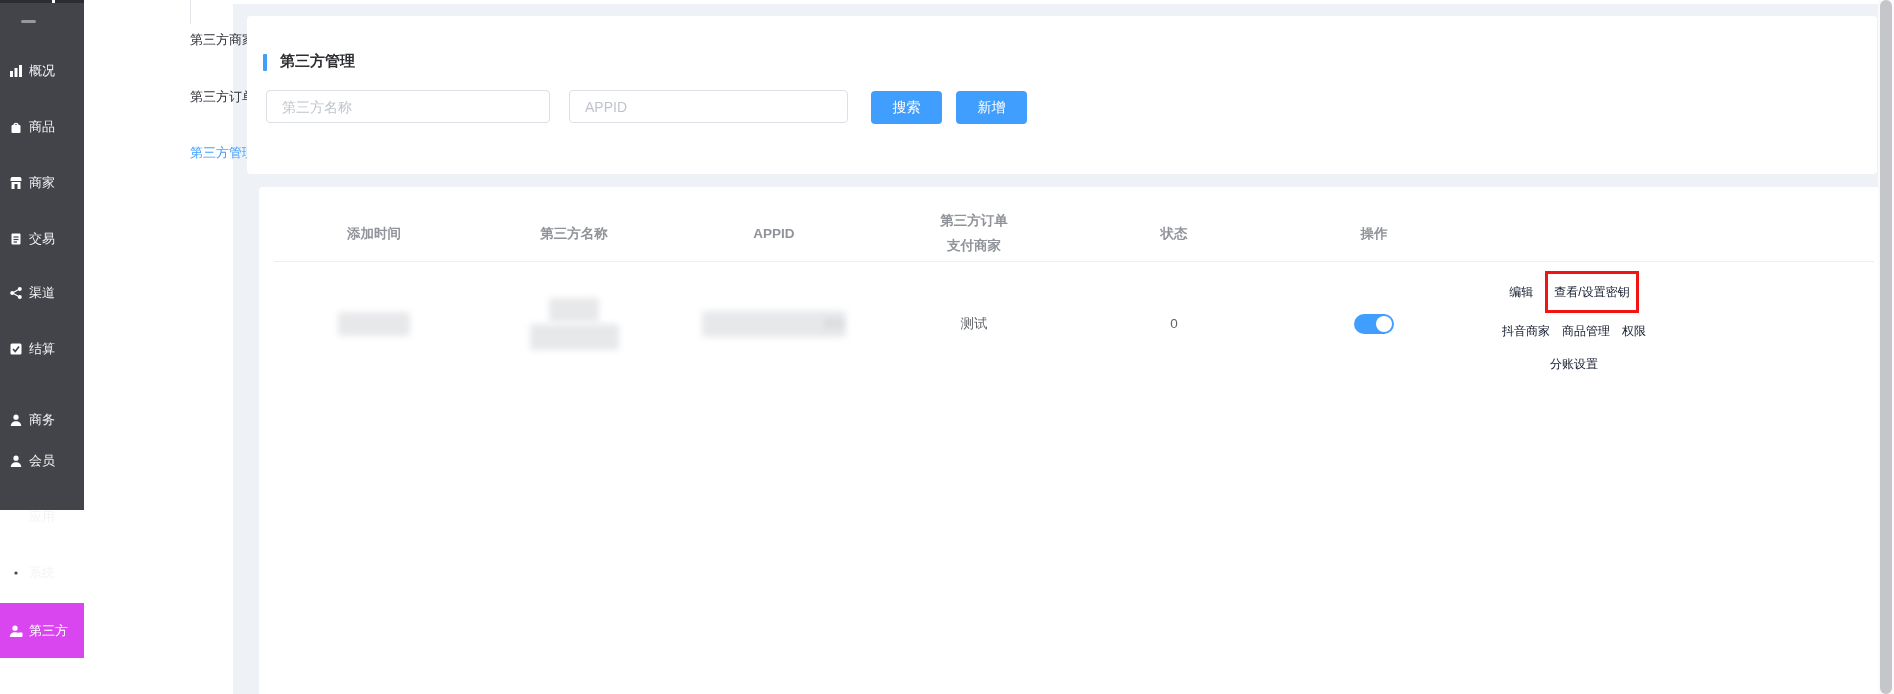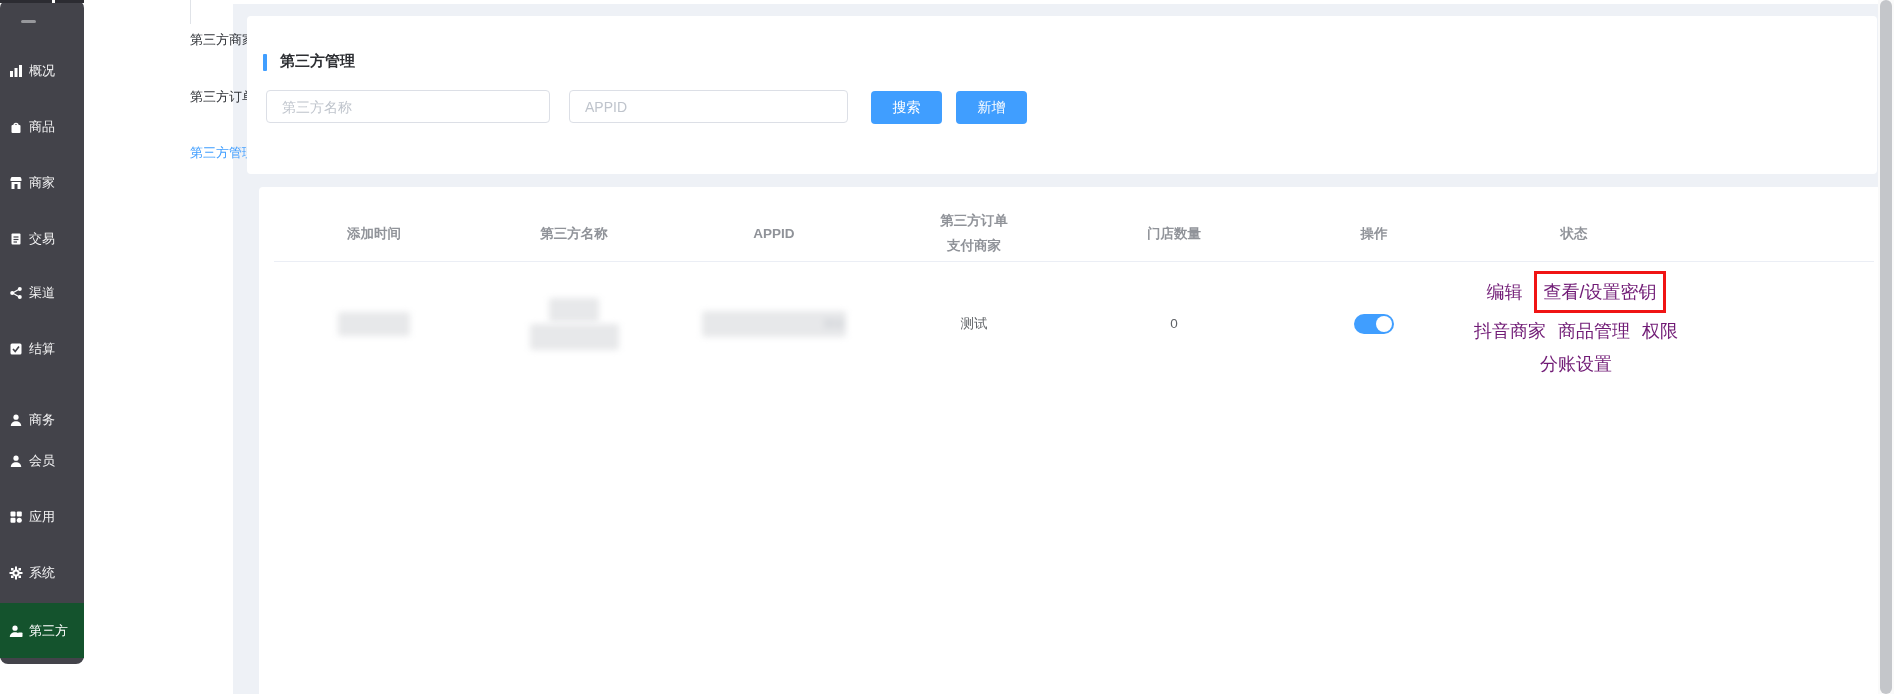--- a/index.html
+++ b/index.html
@@ -5,28 +5,28 @@
   html,body{margin:0;padding:0;background:#fff;}
   .screen{position:relative;width:1894px;height:694px;overflow:hidden;
           font-family:"Liberation Sans","DejaVu Sans",sans-serif;background:#fff;}
   .abs{position:absolute;}
 
   
   .content-bg{left:233px;top:0;width:1645px;height:694px;background:#eef1f6;}
   .top-sliver{left:233px;top:0;width:1645px;height:4px;background:#ffffff;}
 
   
-  .sidebar{left:0;top:0;width:84px;height:664px;background:#43434a;border-radius:8px;}
+  .sidebar{left:0;top:0;width:84px;height:510px;background:#43434a;}
   .topbar-artifact{left:0;top:0;width:168px;height:3px;background:#2c2c32;}
   .topbar-tick{left:52px;top:0;width:3px;height:3px;background:#ffffff;}
   .logo-dash{left:21px;top:20px;width:15px;height:3px;background:#97989c;border-radius:2px;}
   .side-item{position:absolute;left:0;width:84px;height:28px;display:flex;align-items:center;
              gap:6px;padding-left:9px;box-sizing:border-box;color:#f4f4f5;font-size:13px;cursor:pointer;}
   .side-item .icn{width:14px;height:14px;flex:none;}
-  .side-item.active{height:55px;background:#14532d;color:#ffffff;}
+  .side-item.active{height:55px;background:#d946ef;color:#ffffff;}
 
   
   .submenu{left:84px;top:0;width:149px;height:694px;background:#ffffff;}
   .submenu-tick{left:190px;top:0;width:1px;height:24px;background:#e0e3e8;}
   .sub-item{position:absolute;left:106px;height:26px;line-height:26px;font-size:13px;color:#2f3237;cursor:pointer;white-space:nowrap;}
   .sub-item.active{color:#409eff;}
 
   
   .card1{left:247px;top:16px;width:1630px;height:158px;background:#fff;border-radius:4px;}
   .card2{left:247px;top:187px;width:1630px;height:507px;background:#fff;border-radius:4px 4px 0 0;margin-left:12px;}
@@ -66,21 +66,21 @@
   
   .toggle{width:40px;height:20px;border-radius:10px;background:#409eff;position:relative;cursor:pointer;}
   .toggle .knob{position:absolute;right:2px;top:2px;width:16px;height:16px;border-radius:50%;background:#fff;}
 
   
   .td-actions{justify-content:center;gap:0;}
   .aline{display:flex;align-items:center;justify-content:center;gap:12px;}
   .aline1{height:46px;}
   .aline2{height:33px;justify-content:center;}
   .aline3{height:32px;}
-  .alink{color:#701a75;font-size:18px;cursor:pointer;white-space:nowrap;text-decoration:none;}
+  .alink{color:#0f172a;font-size:12px;cursor:pointer;white-space:nowrap;text-decoration:none;}
   .kbox{border:3px solid #f01414;padding:7px 6px;display:inline-flex;align-items:center;}
 
   
   .scrollbar{left:1878px;top:0;width:16px;height:694px;background:#fafafa;}
   .scroll-thumb{left:1880px;top:0;width:12px;height:694px;background:#c4c6ca;border-radius:6px;}
 </style>
 </head>
 <body>
 
 <div class="screen">
@@ -234,27 +234,24 @@
           <span>第三方名称</span>
         </div>
       <div class="th">
           <span>APPID</span>
         </div>
       <div class="th">
           <span>第三方订单</span>
           <span>支付商家</span>
         </div>
       <div class="th">
-          <span>门店数量</span>
+          <span>状态</span>
         </div>
       <div class="th">
           <span>操作</span>
-        </div>
-      <div class="th">
-          <span>状态</span>
         </div>
     </div>
 
     <div class="abs hdiv"></div>
 
     <div class="abs trow">
       <div class="td">
         <div class="blur blur-name"></div>
       </div>
       <div class="td cell-contact">

